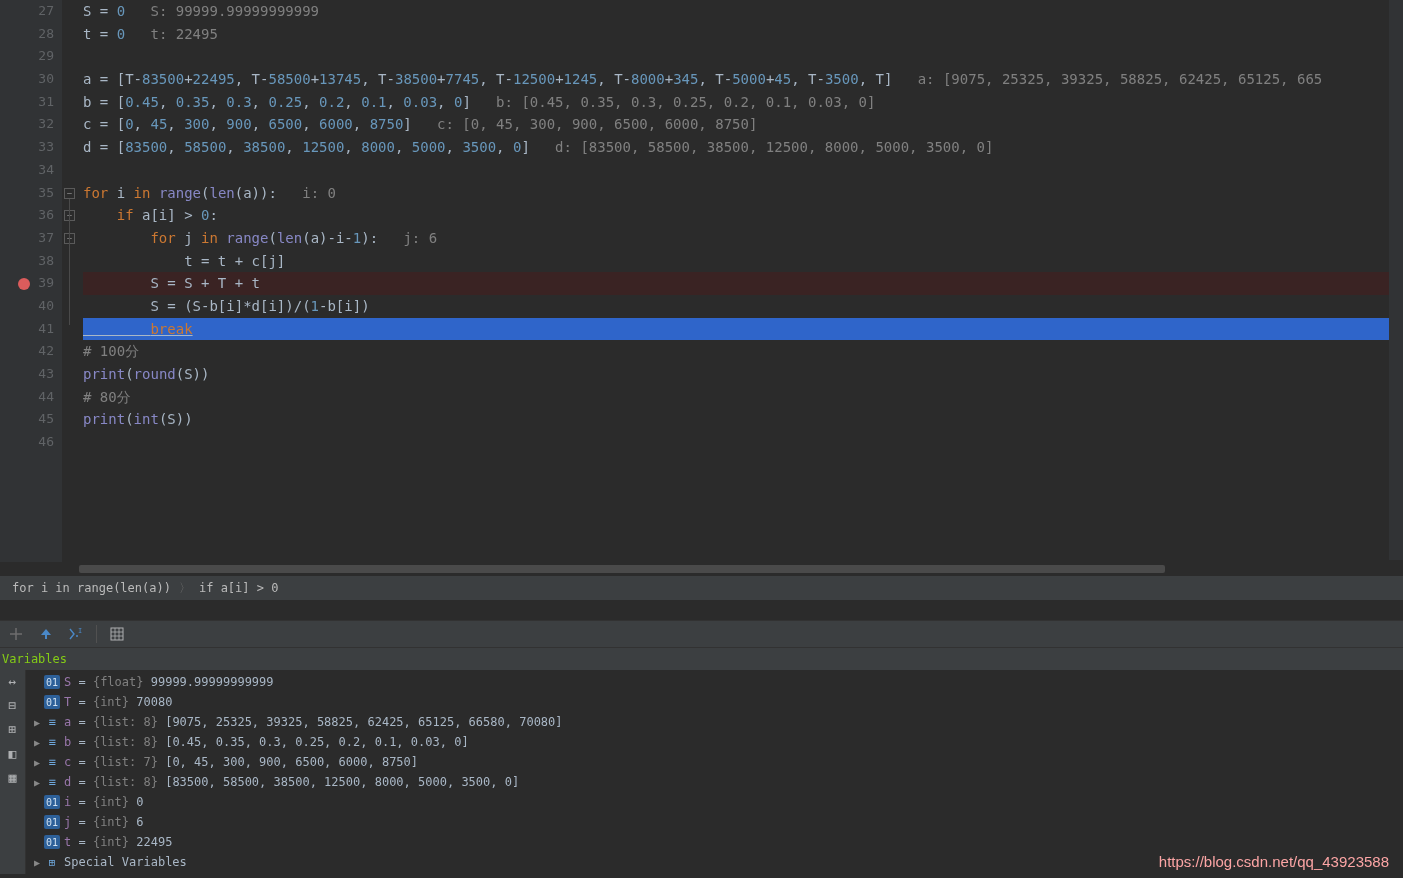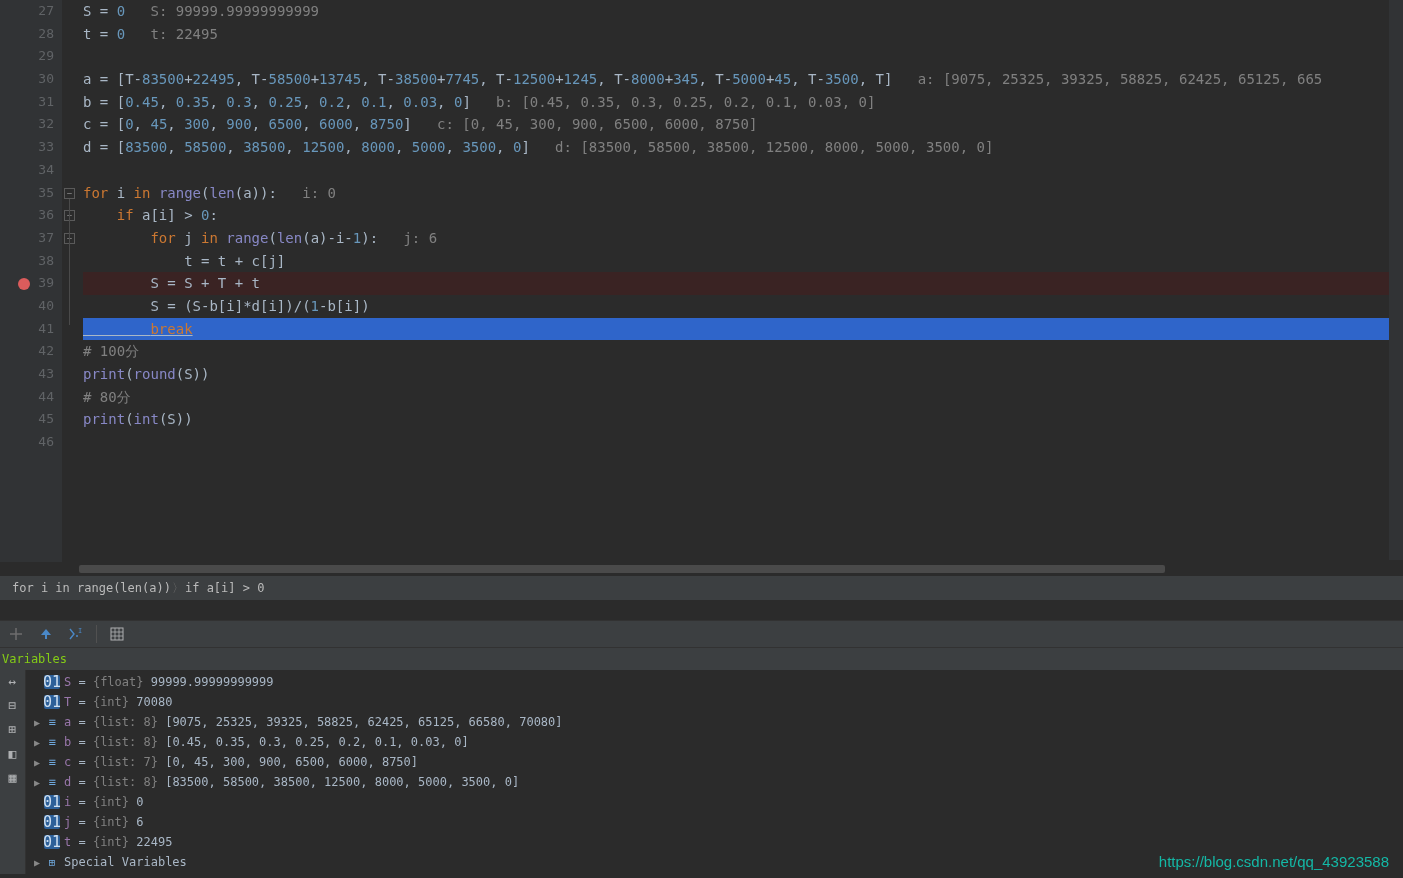--- a/index.html
+++ b/index.html
@@ -15,45 +15,45 @@
   .code-lines { flex: 1; overflow: hidden; position: relative; padding-left: 4px; }
   .line { height: 22.7px; line-height: 22.7px; white-space: pre; position: relative; }
   .line.bp-line { background: #3a2323; }
   .line.cur-line { background: #2f65ca; text-decoration: underline; }
   .t-kw { color: #cc7832; }
   .t-num { color: #6897bb; }
   .t-def { color: #a9b7c6; }
   .t-bi { color: #8888c6; }
   .t-cmt { color: #808080; }
   .left-margin { width: 17px; background: #313335; flex-shrink: 0; }
-  .breadcrumb { background: #3c3f41; color: #bbbbbb; font-size: 12px; padding: 4px 12px; display: flex; align-items: center; gap: 1px; height: 24px; }
+  .breadcrumb { background: #3c3f41; color: #bbbbbb; font-size: 12px; padding: 4px 12px; display: flex; align-items: center; gap: 8px; height: 24px; }
   .bc-sep { color: #6e6e6e; }
   .scrollbar-h { height: 14px; background: #2b2b2b; display: flex; align-items: center; margin-left: 79px; }
   .scrollbar-thumb { height: 8px; background: #4a4a4a; border-radius: 2px; }
   .toolbar { background: #3c3f41; border-top: 1px solid #323232; border-bottom: 1px solid #323232; height: 28px; display: flex; align-items: center; padding: 0 6px; gap: 10px; margin-top: 20px; }
   .tb-icon { width: 20px; height: 20px; display: flex; align-items: center; justify-content: center; cursor: pointer; color: #afb1b3; }
   .tb-icon svg { width: 16px; height: 16px; }
   .tb-sep { width: 1px; height: 18px; background: #515151; }
   .variables-header { background: #3c3f41; color: #84cc16; font-size: 12px; padding: 4px 2px; height: 22px; }
   .variables-panel { display: flex; background: #2b2b2b; }
   .var-left-tb { width: 26px; background: #3c3f41; border-right: 1px solid #323232; display: flex; flex-direction: column; align-items: center; padding-top: 4px; gap: 6px; }
   .var-left-tb .vicon { width: 18px; height: 18px; color: #afb1b3; cursor: pointer; font-size: 13px; text-align: center; }
   .var-tree { flex: 1; padding: 2px 0; }
   .var-row { height: 20px; display: flex; align-items: center; font-size: 12px; padding-left: 4px; white-space: pre; }
   .var-arrow { width: 14px; color: #888; font-size: 10px; text-align: center; }
   .var-arrow.none { visibility: hidden; }
-  .var-badge { width: 16px; height: 14px; margin-right: 4px; display: inline-flex; align-items: center; justify-content: center; font-size: 15px; }
+  .var-badge { width: 16px; height: 14px; margin-right: 4px; display: inline-flex; align-items: center; justify-content: center; font-size: 10px; }
   .var-badge.prim { background: #2d6099; color: #d0e0f0; border-radius: 2px; }
   .var-badge.list { color: #6fa8dc; font-size: 12px; }
   .var-badge.sp { color: #6fa8dc; font-size: 11px; }
   .var-name { color: #9876aa; }
   .var-eq { color: #a9b7c6; }
   .var-type { color: #808080; }
   .var-val { color: #a9b7c6; }
-  .watermark { position: fixed; bottom: 8px; right: 14px; color: #14b8a6; font-size: 15px; font-family: Arial, sans-serif; padding-left: 20px; }
+  .watermark { position: fixed; bottom: 8px; right: 14px; color: #fca5a5; font-size: 15px; font-family: Arial, sans-serif; padding-left: 20px; }
   .right-gutter { width: 14px; background: #313335; position: absolute; right: 0; top: 0; height: 560px; }
 </style>
 </head>
 <body>
 
 <div class="editor-container">
   <div class="code-area">
     <div class="left-margin"></div>
     <div class="gutter" id="gutter">
         <div class="gutter-line">27</div>

